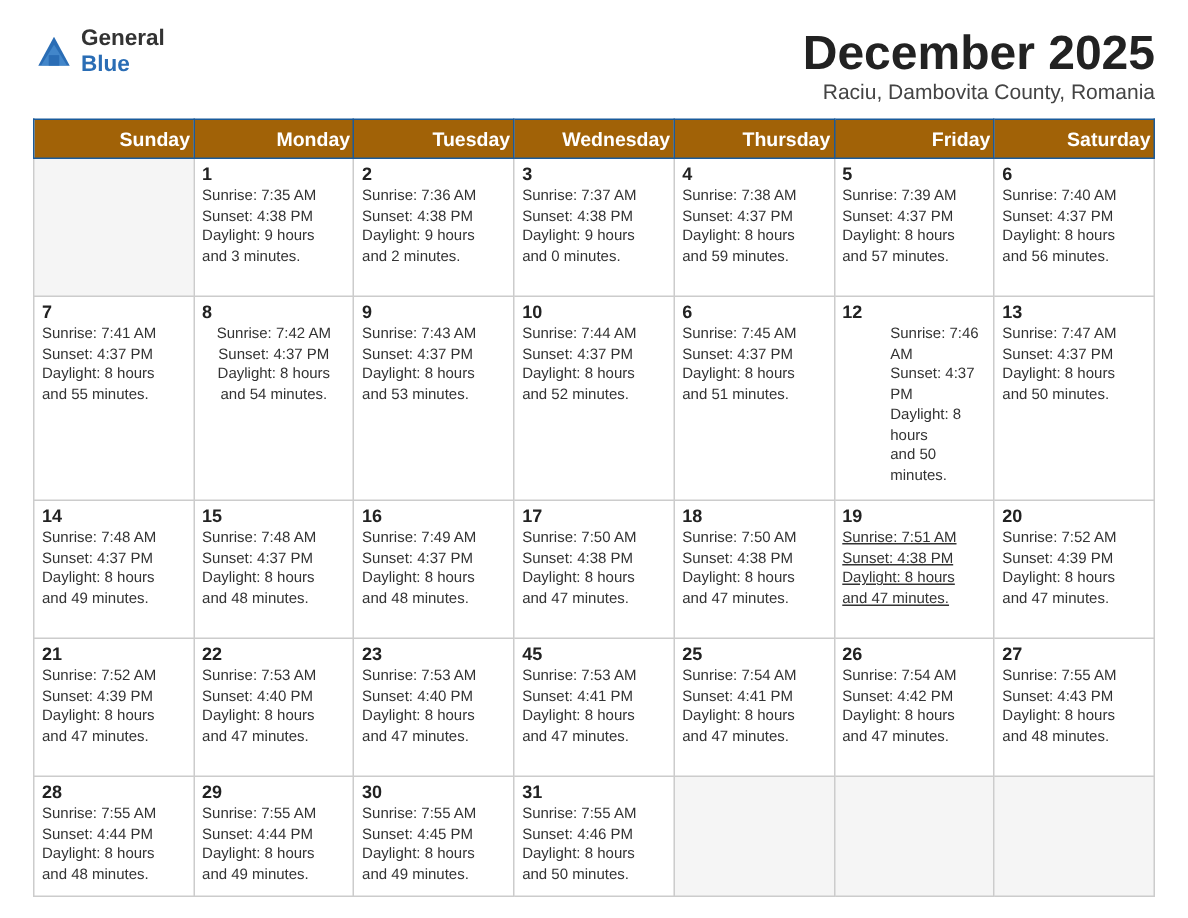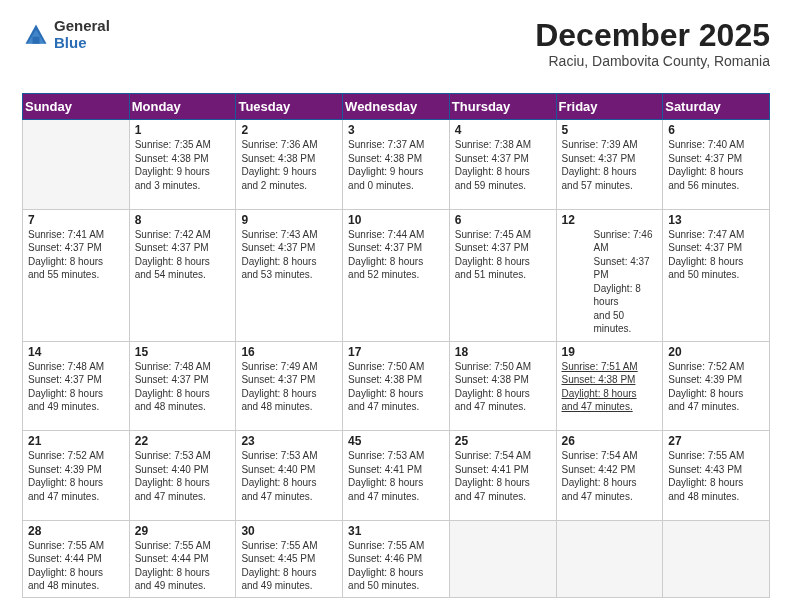--- a/index.html
+++ b/index.html
@@ -9,21 +9,20 @@
       background: #fff;
       font-family: Arial, sans-serif;
       overflow: hidden;
     }
     .page {
       width: 792px;
       height: 612px;
       padding: 18px 22px 14px 22px;
       display: flex;
       flex-direction: column;
-      gap: 14px;
     }
     .header {
       display: flex;
       justify-content: space-between;
       align-items: flex-start;
       margin-bottom: 10px;
     }
     .logo {
       display: flex;
       align-items: center;
@@ -62,23 +61,23 @@
       color: #444;
     }
     .calendar {
       flex: 1;
       border: 1px solid #ccc;
       border-collapse: collapse;
       width: 100%;
       table-layout: fixed;
     }
     .calendar th {
-      background: #701a75;
+      background: #a16207;
       color: #fff;
-      text-align: left;
+      text-align: right;
       font-size: 13px;
       font-weight: bold;
       padding: 5px 2px;
       border: 1px solid #1a5a9a;
     }
     .calendar td {
       border: 1px solid #ccc;
       vertical-align: top;
       padding: 3px 5px;
       font-size: 10.5px;
@@ -192,21 +191,21 @@
         <tr class="week-row">
           <td>
             <span class="day-num">7</span>
             <div class="day-info" style="white-space: pre-line;">Sunrise: 7:41 AM
 Sunset: 4:37 PM
 Daylight: 8 hours
 and 55 minutes.</div>
           </td>
           <td>
             <span class="day-num">8</span>
-            <div class="day-info" style="white-space: pre-line;">Sunrise: 7:42 AM
+            <div class="day-info" style="white-space: pre-line; text-align: center;">Sunrise: 7:42 AM
 Sunset: 4:37 PM
 Daylight: 8 hours
 and 54 minutes.</div>
           </td>
           <td>
             <span class="day-num">9</span>
             <div class="day-info" style="white-space: pre-line;">Sunrise: 7:43 AM
 Sunset: 4:37 PM
 Daylight: 8 hours
 and 53 minutes.</div>

